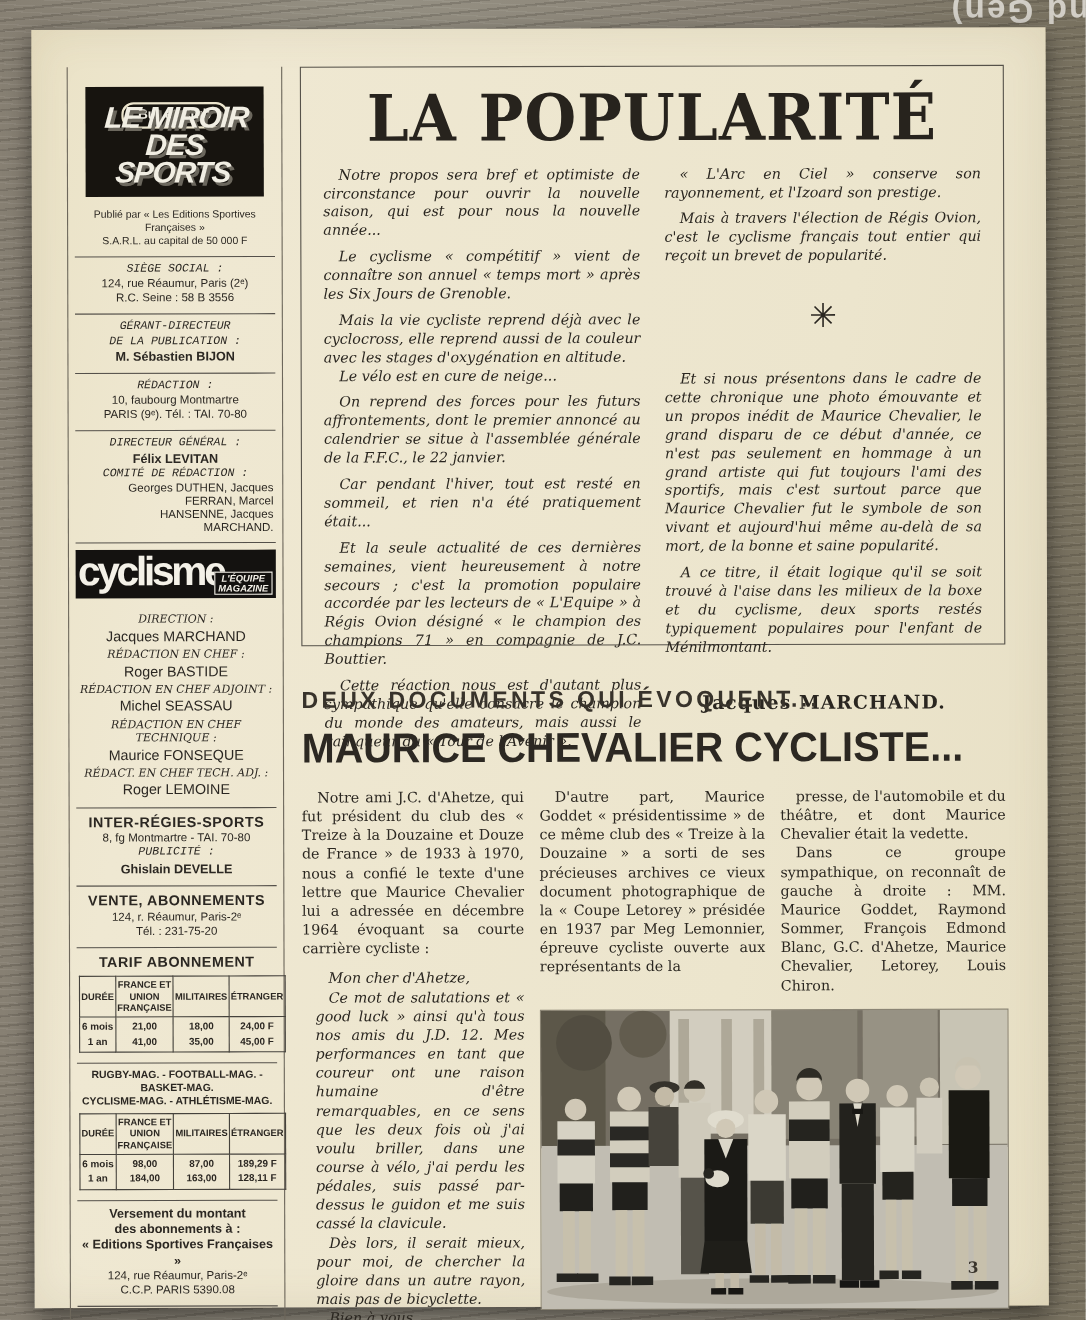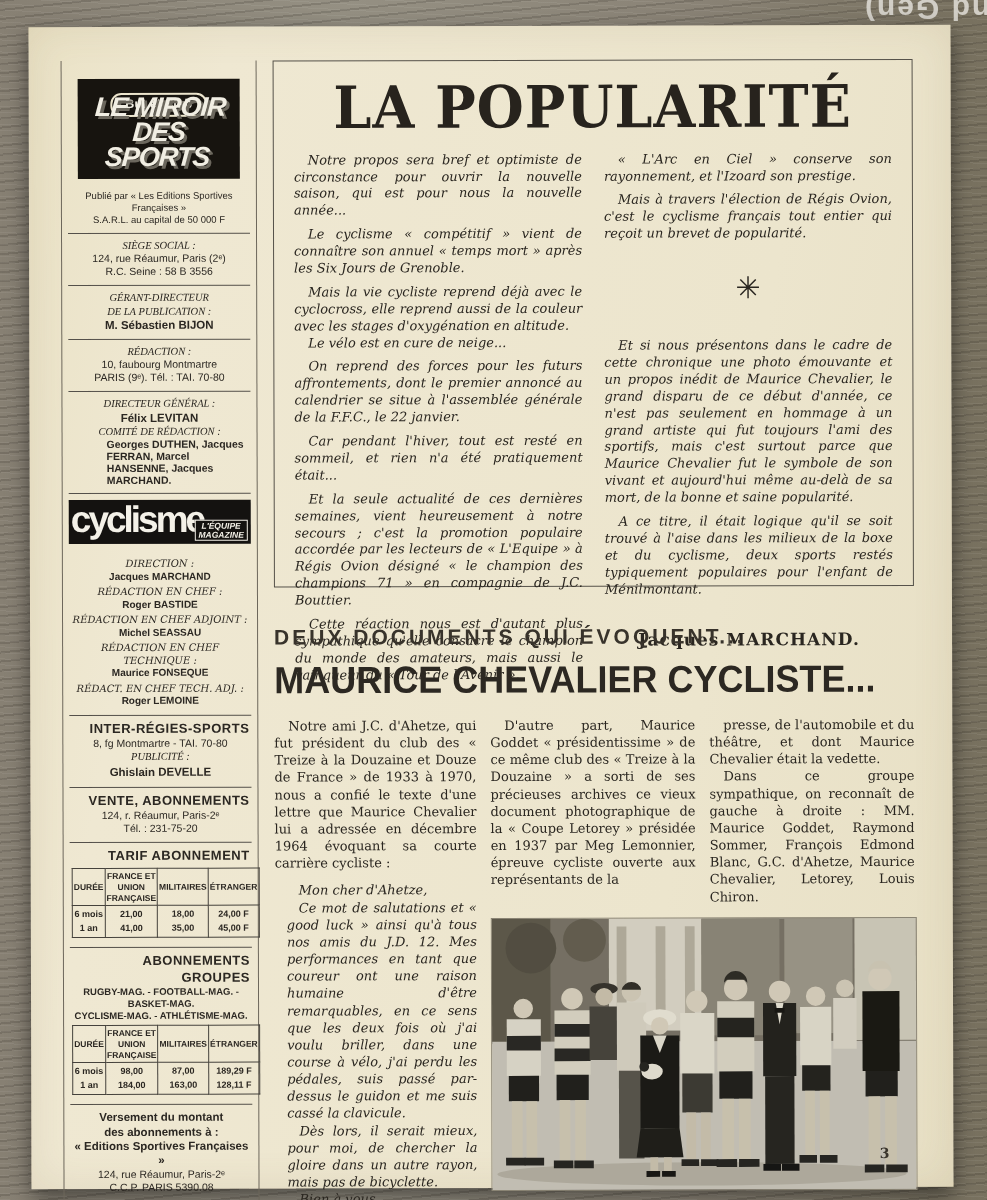--- a/index.html
+++ b/index.html
@@ -28,32 +28,32 @@
   .sidebar{width:196px;flex:none;border-left:1px solid #6d675b;border-right:1px solid #6d675b;
     padding:10px 6px 8px;box-sizing:border-box;font-size:10.5px;line-height:1.25;text-align:center;}
   .sb-sec{border-bottom:1.5px solid #54504a;padding:5px 2px 7px;}
   .sb-sec:last-child{border-bottom:none;}
   .masthead{position:relative;background:#17140f;margin:8px 10px 6px;padding:16px 4px 10px;}
   .masthead-kicker{position:absolute;top:-9px;left:50%;transform:translateX(-50%);
     background:#17140f;border-radius:9px;padding:2px 13px;color:#f1eee3;font-weight:bold;
     font-size:12.5px;white-space:nowrap;box-shadow:0 0 0 2px #ece5cd;margin-top:25px;}
   .masthead-title{color:#f1eee3;font-style:italic;font-weight:bold;font-size:27px;line-height:.92;
     letter-spacing:-1px;text-shadow:3px 3px 0 #6b675d;transform:skewX(-4deg);}
-  .sb-it{font-style:italic;font-family:Liberation Serif, serif;font-size:10.5px;}
+  .sb-it{font-style:italic;font-family:Liberation Mono, monospace;font-size:10.5px;}
   .sb-bold{font-weight:bold;font-size:11.5px;}
-  .sb-big{font-weight:bold;font-size:13px;letter-spacing:.5px;text-align:right;}
+  .sb-big{font-weight:bold;font-size:13px;letter-spacing:.5px;}
   .sb-small{font-size:9.5px;}
-  .sb-names{font-weight:bold;font-size:10.5px;text-align:left;line-height:1.15;margin-left:36px;}
+  .sb-names{font-weight:normal;font-size:10.5px;text-align:right;line-height:1.15;margin-left:36px;}
   .cyc-banner{position:relative;background:#141210;margin:6px 0;padding:1px 2px 6px;text-align:left;}
   .cyc-word{color:#f4f1e8;font-weight:bold;font-size:37px;letter-spacing:-3px;line-height:1;}
   .cyc-badge{position:absolute;right:3px;bottom:3px;border:1px solid #f4f1e8;padding:1px 3px;
     text-align:center;line-height:1;background:#141210;}
   .cyc-badge span{display:block;color:#f4f1e8;font-style:italic;font-weight:bold;font-size:8.5px;}
   .staff-role{font-style:italic;font-family:"DejaVu Serif",serif;font-size:10px;margin-top:3px;}
-  .staff-name{font-weight:bold;font-size:10px;}
+  .staff-name{font-weight:normal;font-size:13px;}
   table.sb-table{border-collapse:collapse;margin:4px auto 2px;width:180px;}
   table.sb-table th,table.sb-table td{border:1.5px solid #45423c;font-size:8.5px;padding:2px 1px;text-align:center;}
   table.sb-table td{border-top:1.5px solid #45423c;font-weight:bold;font-size:9px;line-height:1.5;}
   .rule-gap{height:2px;}
   .just{text-align:justify;text-align-last:left;}
   
   .main{flex:1;min-width:0;}
   .art1{border:1px solid #56524a;padding:10px 20px 16px;box-sizing:border-box;height:527px;}
   .art1-title{font-family:"DejaVu Serif",serif;font-weight:bold;font-size:54px;letter-spacing:1px;
     text-align:center;line-height:1.05;margin:8px 0 16px;transform:scaleY(1.08);color:#27231d;}
@@ -176,21 +176,20 @@
             <td><span>6 mois</span><br><span>1 an</span></td>
             <td><span>21,00</span><br><span>41,00</span></td>
             <td><span>18,00</span><br><span>35,00</span></td>
             <td><span>24,00 F</span><br><span>45,00 F</span></td>
           </tr>
         </tbody>
           </table>
       </div>
 
       <div class="sb-sec">
-        <div class="sb-big">ABONNEMENTS GROUPES</div>
         <div class="sb-small" style="font-weight:bold">RUGBY-MAG. - FOOTBALL-MAG. - BASKET-MAG.</div>
         <div class="sb-small" style="font-weight:bold">CYCLISME-MAG. - ATHLÉTISME-MAG.</div>
         <table class="sb-table">
           <tbody>
               <tr>
             <th>DURÉE</th>
             <th>FRANCE ET UNION FRANÇAISE</th>
             <th>MILITAIRES</th>
             <th>ÉTRANGER</th>
           </tr>

